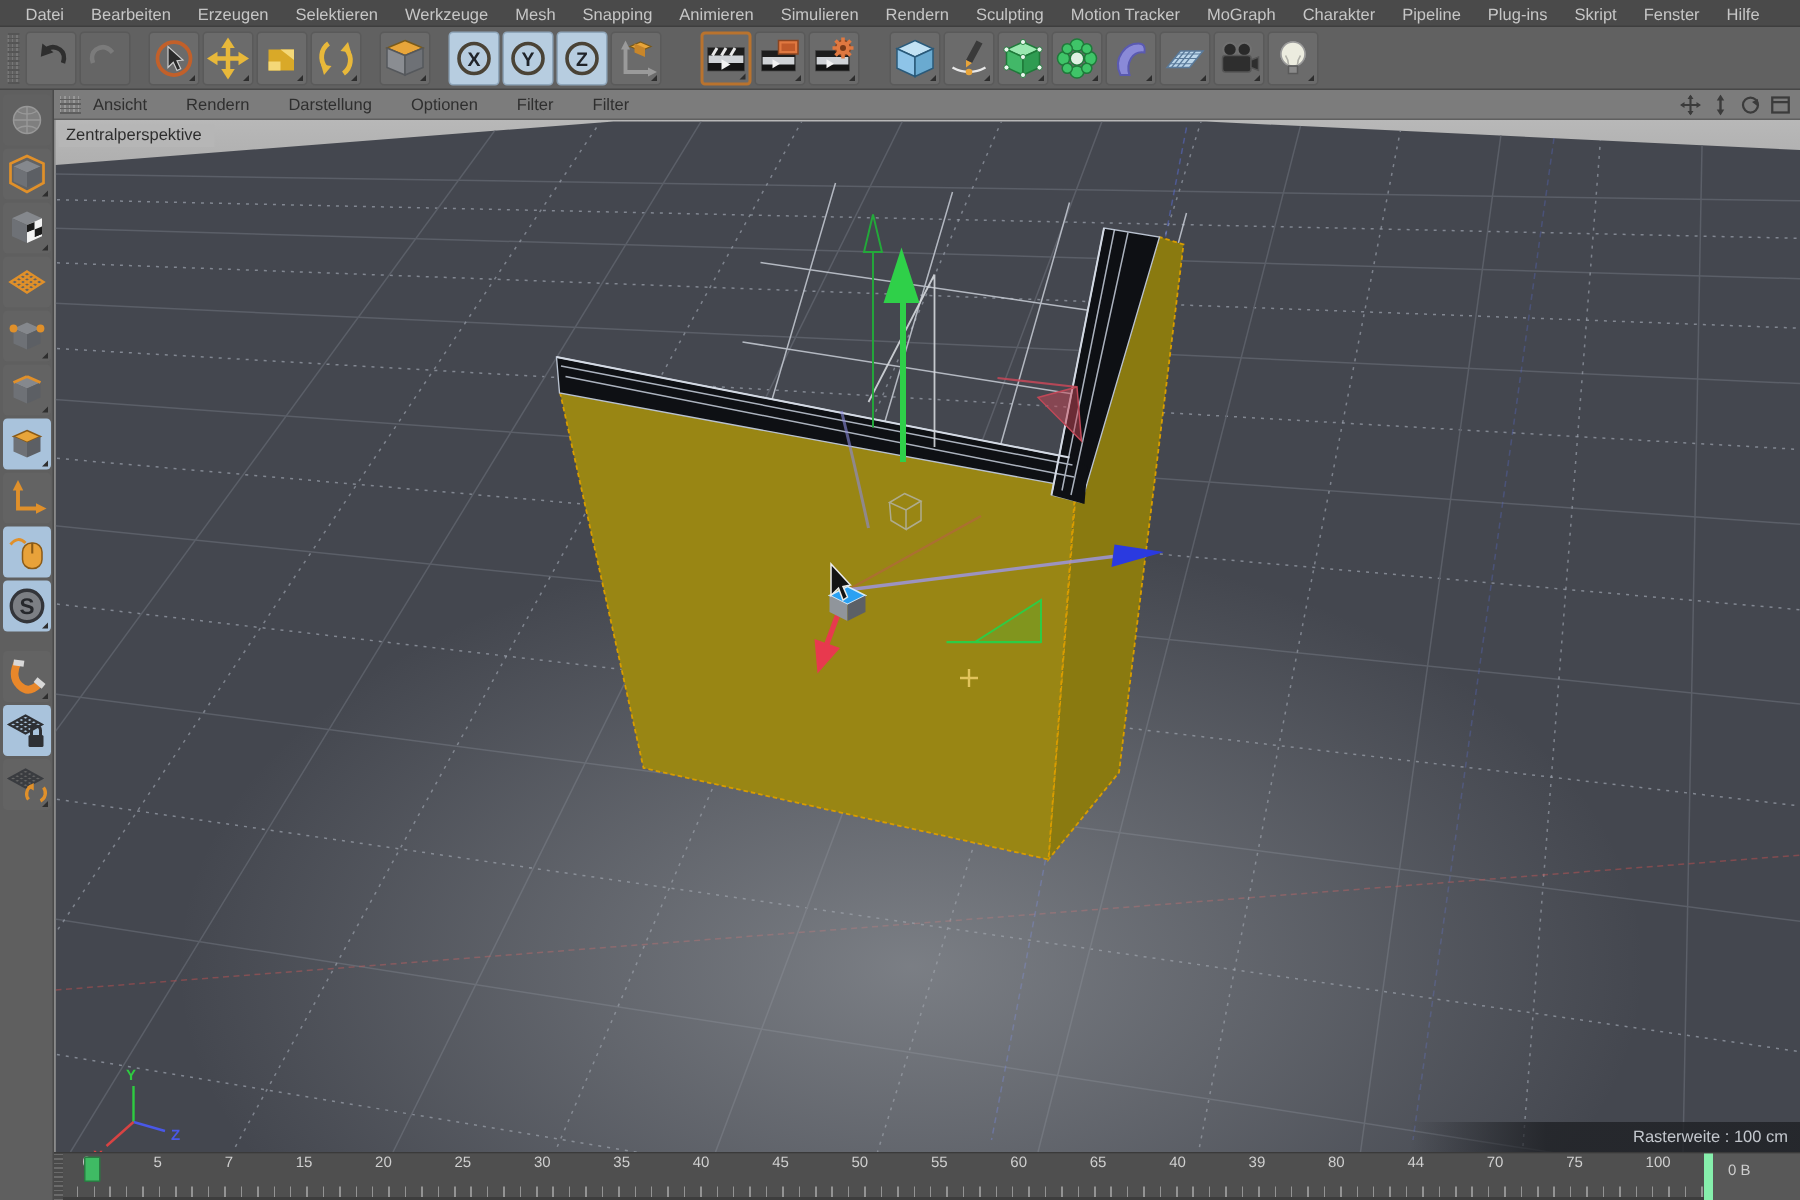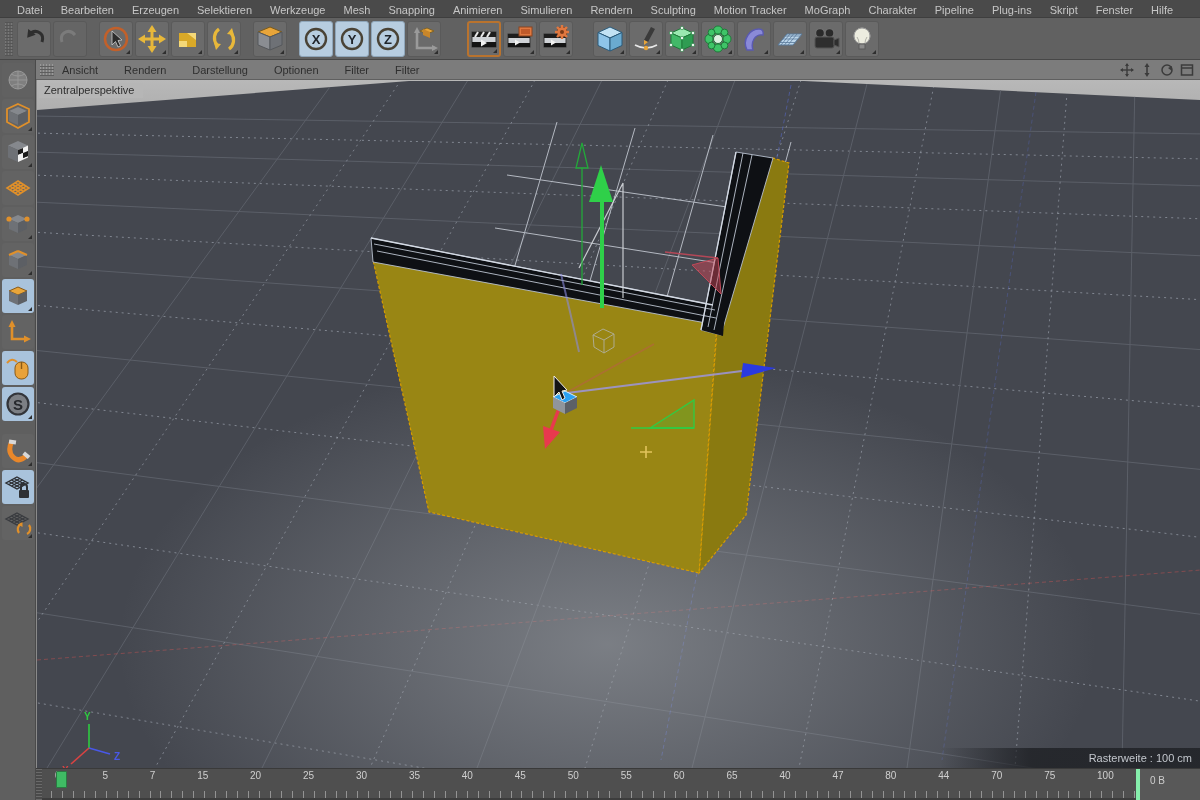--- a/index.html
+++ b/index.html
@@ -65,21 +65,21 @@
   .ruler { position:relative; width:1094px; height:32px; background:#4f4f4f; }
   .ruler .nums { display:flex; justify-content:space-between; padding:1px 22px 0 13px;
                  color:#cfcfcf; font-size:10px; height:16px; }
   .ruler .ticks { position:absolute; left:0; right:0; bottom:3px; height:7px;
                   background:repeating-linear-gradient(to right,#939393 0 1px,transparent 1px 10.94px);
                   background-position:20px 0; }
   .ruler .baseline { position:absolute; left:0; right:0; bottom:0; height:3px; background:#3d3d3d; }
   .marker { position:absolute; left:14px; top:2px; width:11px; height:17px;
             background:#3fbb64; border:1px solid #2a7a42; border-radius:1px; }
   .tl-grip { width:6px; background:repeating-linear-gradient(0deg,#6a6a6a 0 1px,#4a4a4a 1px 3px); }
-  .membox { flex:1; background:#585858; border-left:4px solid #86efac; color:#cdcdcd;
+  .membox { flex:1; background:#585858; border-left:6px solid #86efac; color:#cdcdcd;
             font-size:10px; padding:6px 0 0 10px; }
 </style>
 </head>
 <body>
 
 <div class="menubar">
   <div><span class="mitem">Datei</span><span class="mitem">Bearbeiten</span><span class="mitem">Erzeugen</span><span class="mitem">Selektieren</span><span class="mitem">Werkzeuge</span><span class="mitem">Mesh</span><span class="mitem">Snapping</span><span class="mitem">Animieren</span><span class="mitem">Simulieren</span><span class="mitem">Rendern</span><span class="mitem">Sculpting</span><span class="mitem">Motion Tracker</span><span class="mitem">MoGraph</span><span class="mitem">Charakter</span><span class="mitem">Pipeline</span><span class="mitem">Plug-ins</span><span class="mitem">Skript</span><span class="mitem">Fenster</span><span class="mitem">Hilfe</span></div>
 </div>
 
 <div class="toolbar">
@@ -640,21 +640,21 @@
             <span>25</span>
             <span>30</span>
             <span>35</span>
             <span>40</span>
             <span>45</span>
             <span>50</span>
             <span>55</span>
             <span>60</span>
             <span>65</span>
             <span>40</span>
-            <span>47</span>
+            <span>39</span>
             <span>80</span>
             <span>44</span>
             <span>70</span>
             <span>75</span>
             <span>100</span>
           </div>
         <div class="ticks"></div>
         <div class="baseline"></div>
         <div class="marker"></div>
       </div>

